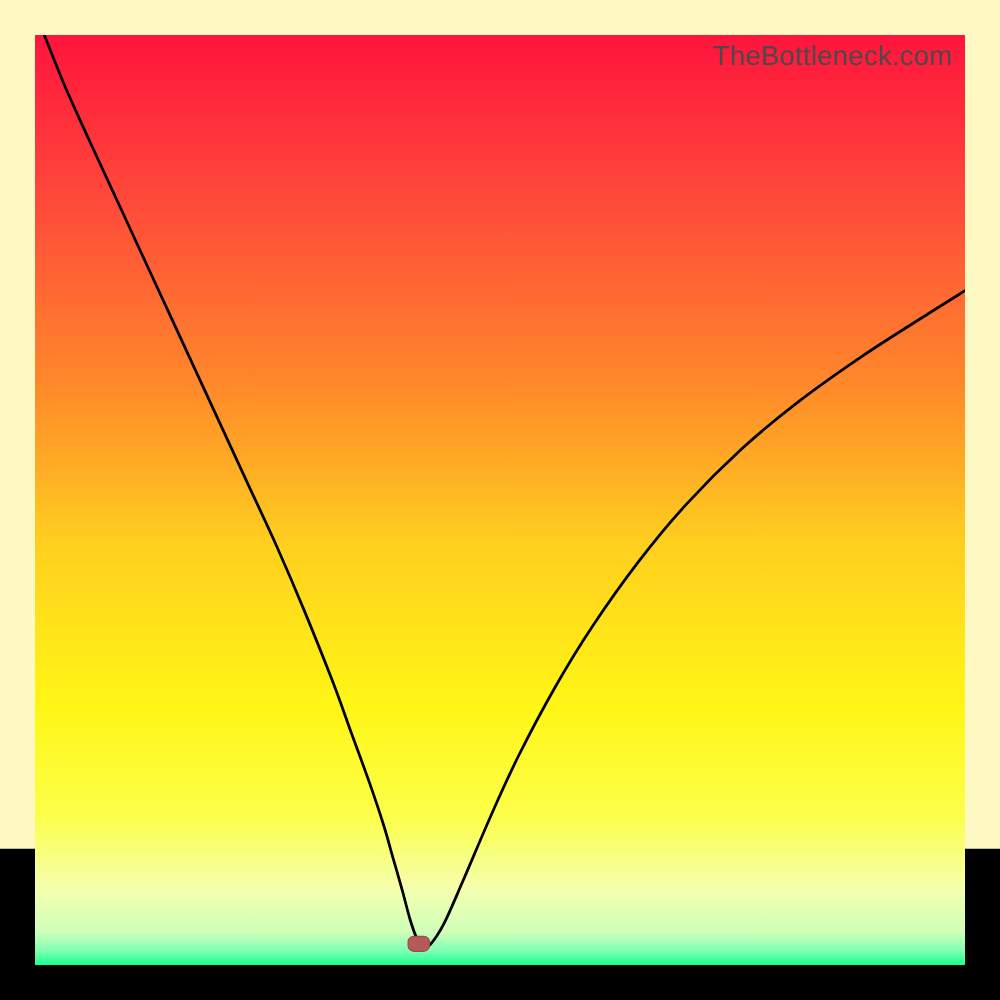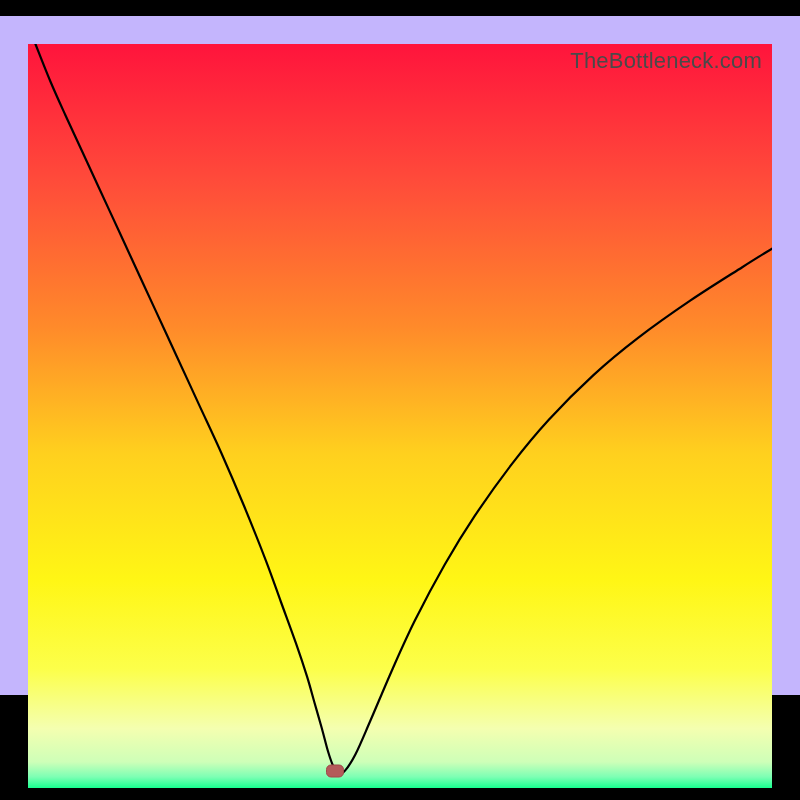--- a/index.html
+++ b/index.html
@@ -6,25 +6,25 @@
     margin: 0;
     padding: 0;
     width: 800px;
     height: 800px;
     overflow: hidden;
     background: #000;
     font-family: Arial, Helvetica, sans-serif;
   }
   .frame {
     position: absolute;
-    top: 16px;
+    top: 0;
     left: 0;
     width: 800px;
     height: 679px;
-    background: #c4b5fd;
+    background: #fef9c3;
   }
   .plot-area {
     position: absolute;
     left: 28px;
     top: 28px;
     width: 744px;
     height: 744px;
     overflow: hidden;
   }
   .watermark {

